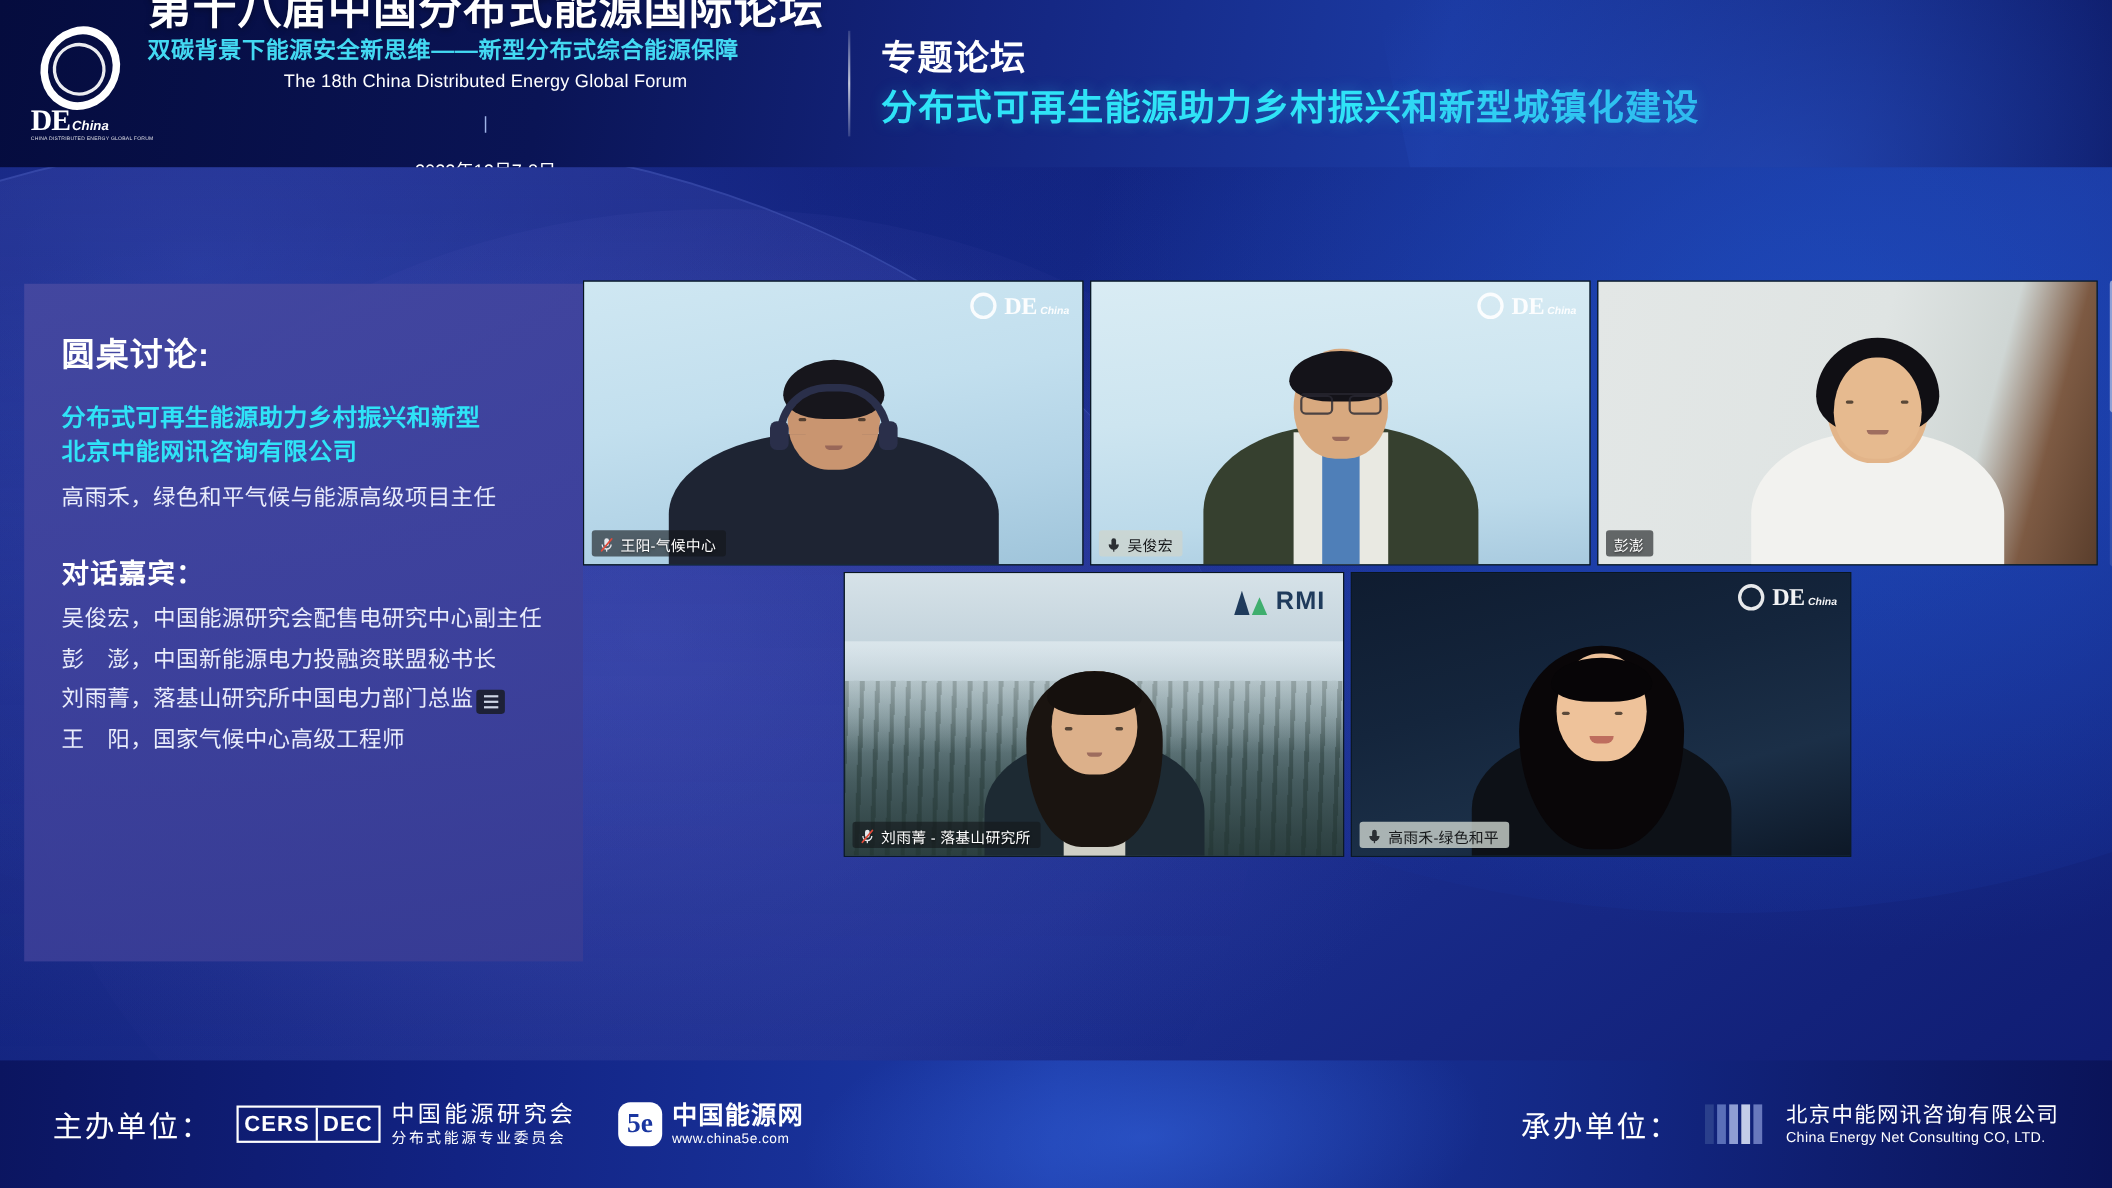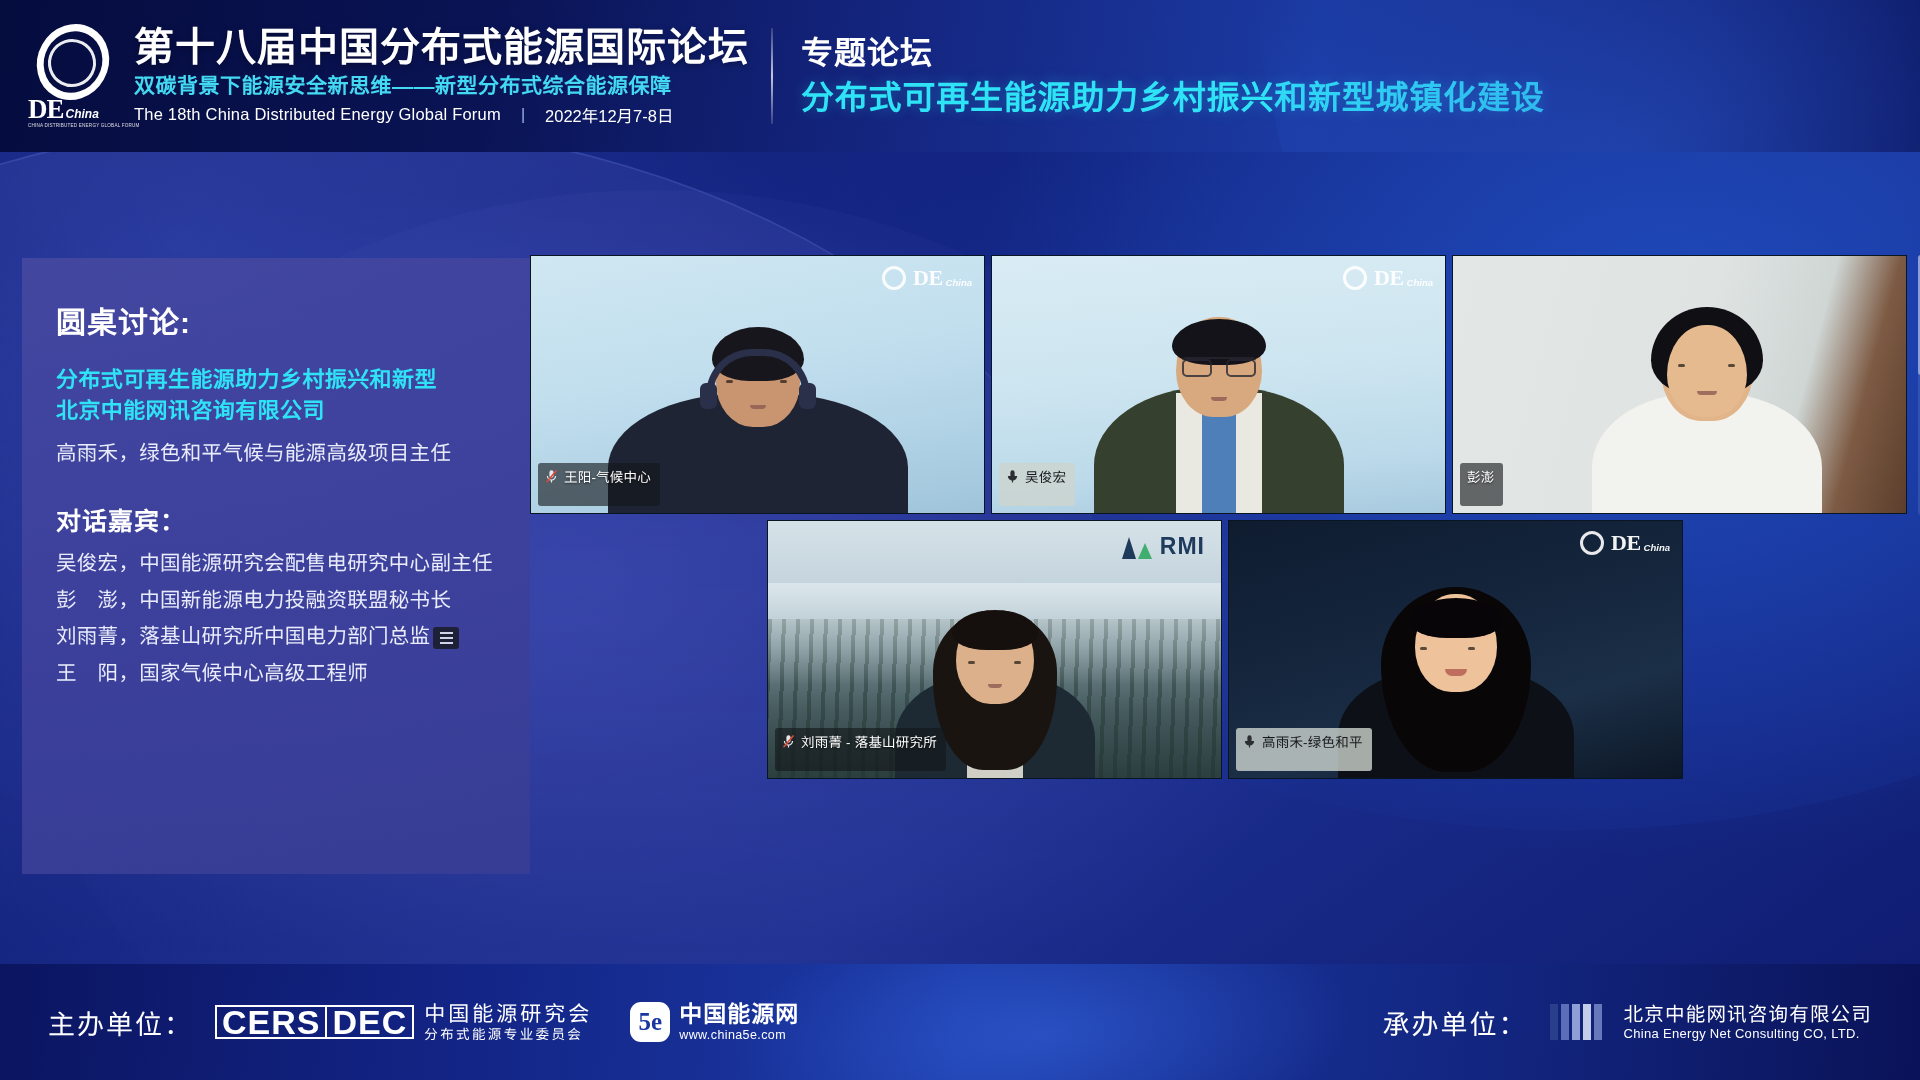--- a/index.html
+++ b/index.html
@@ -115,20 +115,21 @@
     letter-spacing: 1px; line-height: 1.12;
     text-shadow: 0 2px 6px rgba(0,0,0,.35);
   }
   .hdr-sub-cn {
     font-size: 21px; font-weight: 700; color: #43d9f2;
     letter-spacing: .5px; margin-top: 3px; line-height: 1.2;
   }
   .hdr-en-row {
     display: flex; align-items: center; gap: 20px;
     margin-top: 5px;
+    flex-direction: column;
   }
   .hdr-en {
     font-size: 16.5px; color: #ffffff; font-weight: 400;
     letter-spacing: .2px;
   }
   .hdr-pipe { color: #9fb4e8; font-size: 16px; }
   .hdr-date { font-size: 16.5px; color: #ffffff; font-weight: 500; }
 
   .hdr-divider {
     width: 2px; height: 96px;
@@ -306,21 +307,21 @@
   .rmi-glyph s.g { border-bottom: 16px solid #3fae6e; }
   .rmi-text {
     color: #1f3b5c; font-size: 23px; font-weight: 900; letter-spacing: 1px;
   }
 
   
   .badge {
     position: absolute; left: 7px; bottom: 7px;
     display: flex; align-items: center; gap: 6px;
     background: rgba(30,30,30,.58);
-    padding: 3px 9px 20px 7px;
+    padding: 3px 9px 1px 7px;
     border-radius: 3px;
     max-width: 92%;
   }
   .badge-dark { background: rgba(20,22,26,.62); }
   .badge-light { background: rgba(205,212,206,.80); }
   .badge-light .badge-name { color: #16181a; text-shadow: none; }
   .badge-light .mic path, .badge-light .mic rect { fill: #2b2f33; }
   .mic { width: 13px; height: 15px; flex: 0 0 auto; }
   .badge-name {
     font-size: 13.5px; color: #ffffff; white-space: nowrap;
@@ -374,21 +375,21 @@
   }
   .foot-group { display: flex; align-items: center; gap: 22px; position: relative; z-index: 2; }
   .foot-label {
     font-size: 27px; font-weight: 400; color: #ffffff; letter-spacing: 2px;
   }
   .cers-box {
     display: flex; align-items: stretch;
     border: 2px solid #ffffff; height: 34px;
   }
   .cers-box span {
-    color: #ffffff; font-size: 34px; font-weight: 900;
+    color: #ffffff; font-size: 20px; font-weight: 900;
     letter-spacing: 1px; padding: 0 5px; line-height: 30px;
     font-family: "Liberation Sans", sans-serif;
   }
   .cers-box span + span { border-left: 2px solid #ffffff; }
   .cers-txt { line-height: 1.22; }
   .cers-txt .t1 { font-size: 21px; color: #ffffff; font-weight: 500; letter-spacing: 3px; }
   .cers-txt .t2 { font-size: 13.5px; color: #ffffff; font-weight: 400; letter-spacing: 2.4px; }
   .c5e-badge {
     width: 40px; height: 40px; border-radius: 11px;
     background: #ffffff; color: #1a36a0;

